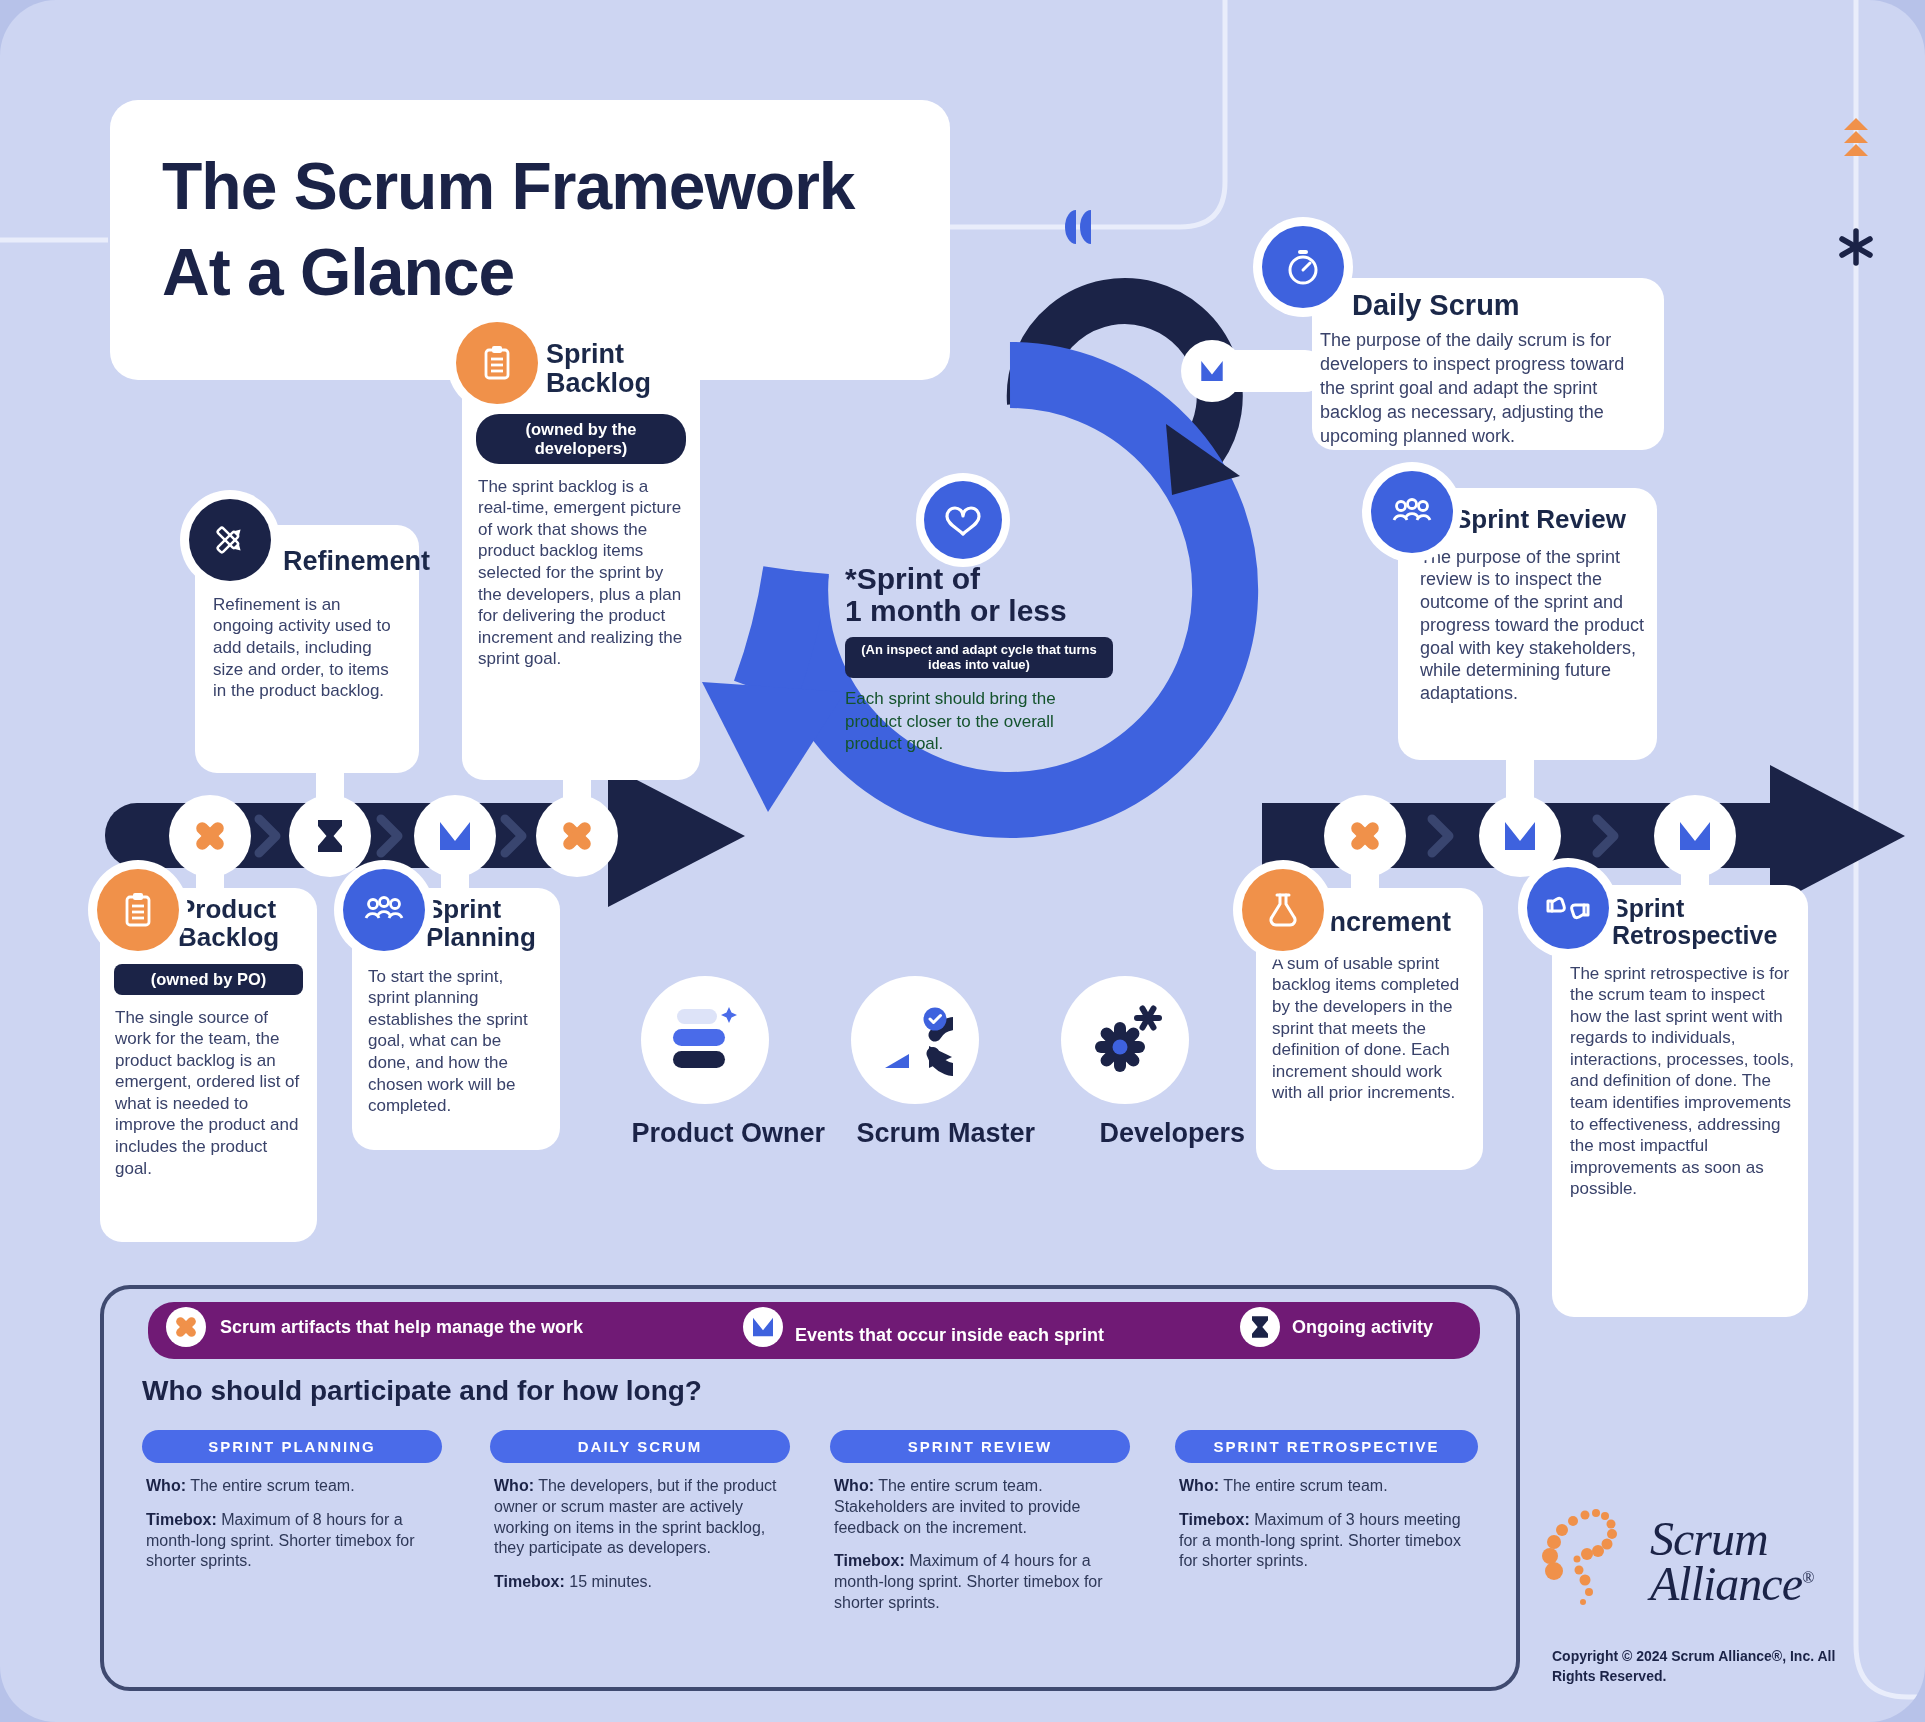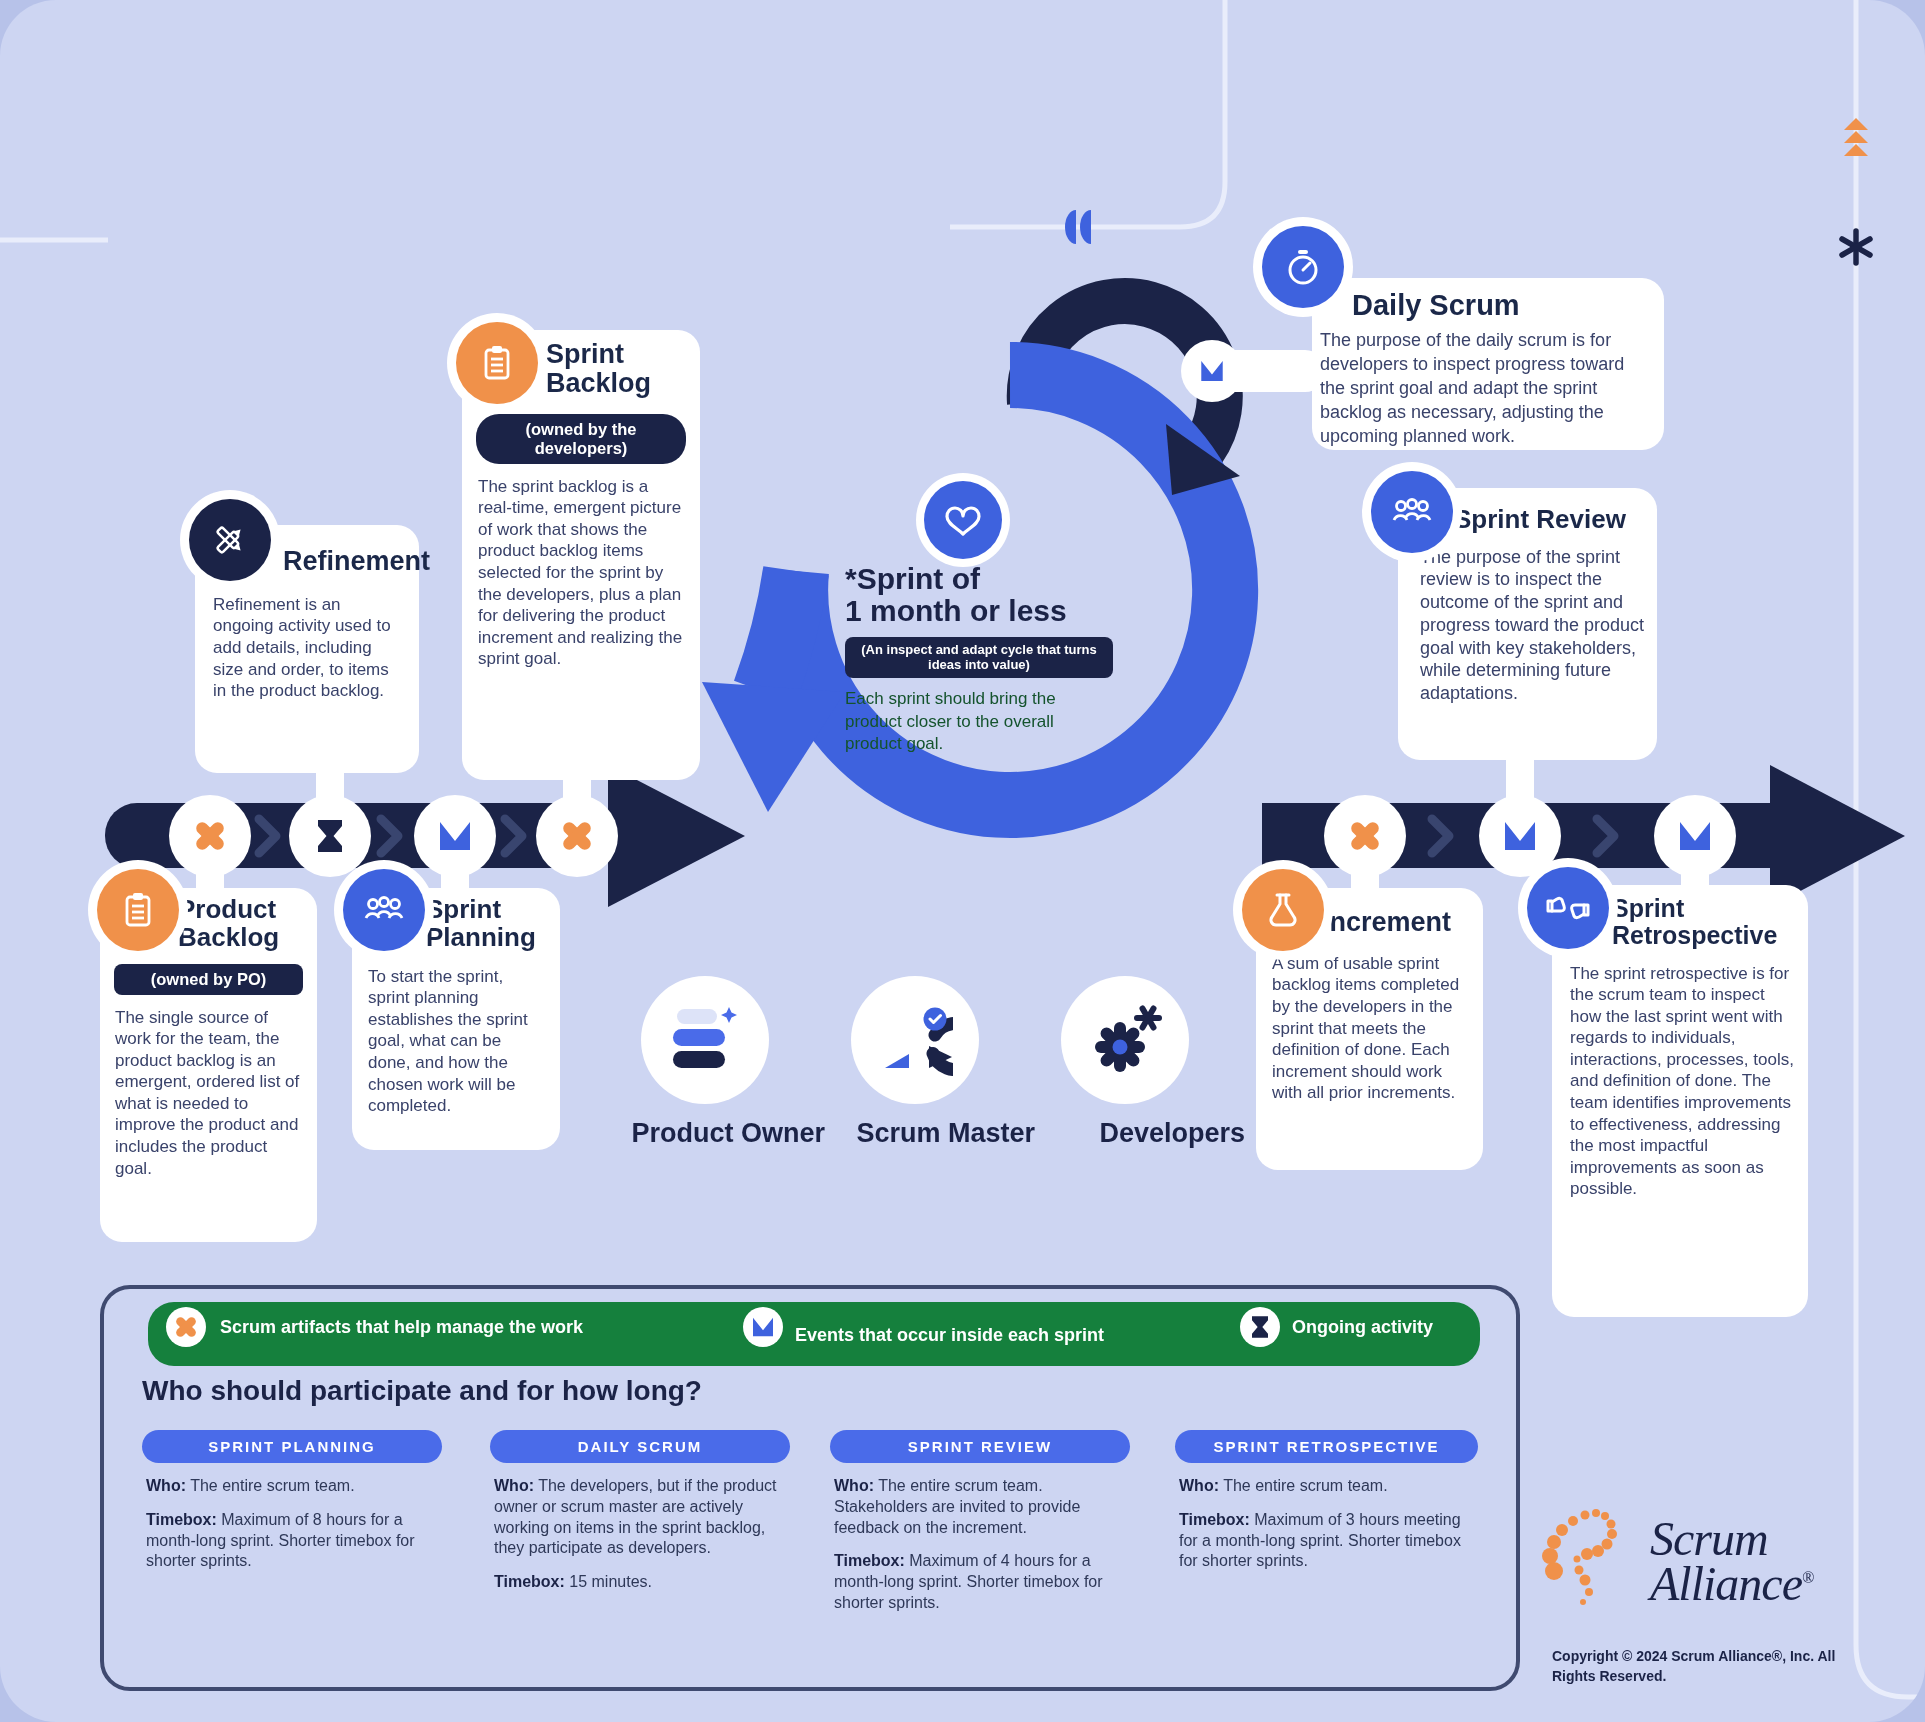--- a/index.html
+++ b/index.html
@@ -7,21 +7,21 @@
   .bg{position:absolute;inset:0;width:1925px;height:1722px;}
   .card{position:absolute;background:#ffffff;border-radius:22px;color:#1b2347;}
   .card .body{color:#39426a;font-size:17px;line-height:1.27;}
   .ctitle{font-weight:bold;color:#1b2849;line-height:1.07;}
   .badge{background:#1b2347;color:#fff;font-weight:bold;text-align:center;border-radius:8px;padding:6px 8px;font-size:16.5px;line-height:1.15;}
   .icon-badge{position:absolute;width:82px;height:82px;border-radius:50%;display:flex;align-items:center;justify-content:center;box-shadow:0 0 0 9px #ffffff;}
   .ib-orange{background:#f0914a;} .ib-blue{background:#3e62de;} .ib-navy{background:#1b2347;}
   .node{position:absolute;width:82px;height: 82px;background:#fff;border-radius:50%;display:flex;align-items:center;justify-content:center;}
   .role-circle{position:absolute;width:128px;height:128px;background:#fff;border-radius:50%;display:flex;align-items:center;justify-content:center;}
   .role-label{position:absolute;width:240px;text-align:right;font-weight:bold;font-size:27px;color:#1b2347;}
-  .legend{position:absolute;left:148px;top:1302px;width:1332px;height:64px;background:#15803d;border-radius:26px;}
+  .legend{position:absolute;left:148px;top:1302px;width:1332px;height:57px;background:#701a75;border-radius:26px;}
   .legend .li-circle{position:absolute;top:5px;width:40px;height:40px;background:#fff;border-radius:50%;display:flex;align-items:center;justify-content:center;}
   .legend .li-text{position:absolute;top:0;height:50px;line-height:50px;color:#fff;font-weight:bold;font-size:18px;}
   .pcol{position:absolute;width:300px;}
   .pill{height:33px;border-radius:17px;background:#4a6be9;color:#fff;font-weight:bold;font-size:15px;letter-spacing:2px;text-align:center;line-height:34px;}
   .pcol p{margin:13px 4px 0 4px;font-size:16px;line-height:1.3;color:#2e3858;}
   .pcol b{color:#1b2347;}
   .outline-box{position:absolute;left:100px;top:1285px;width:1412px;height:398px;border:4px solid #3f4a70;border-radius:30px;}
   .sprint-text{position:absolute;left:845px;top:563px;width:268px;color:#1b2347;}
   .brand{font-family:Liberation Serif, serif;font-style:italic;font-size:48px;line-height:0.94;color:#1b2347;letter-spacing:-1px;}
 </style>
@@ -82,20 +82,26 @@
       <rect x="316" y="756" width="28" height="62" rx="13"></rect>
       <rect x="441" y="850" width="28" height="55" rx="13"></rect>
       <rect x="563" y="760" width="28" height="60" rx="13"></rect>
       <rect x="1351" y="850" width="28" height="52" rx="13"></rect>
       <rect x="1506" y="746" width="28" height="72" rx="13"></rect>
       <rect x="1681" y="850" width="28" height="50" rx="13"></rect>
       <rect x="1186" y="350" width="140" height="42" rx="21"></rect>
     </g>
   </svg>
 
+  <div class="card" style="left:110px;top:100px;width:840px;height:280px;border-radius:28px;">
+    <h1 style="margin:44px 0 0 52px;font-size:66px;line-height:1.3;letter-spacing:-1px;color:#1b2347;">
+      <span style="display:block">The Scrum Framework</span>
+      <span style="display:block">At a Glance</span>
+    </h1>
+  </div>
 
   <div class="card" style="left:462px;top:330px;width:238px;height:450px;">
     <div class="ctitle" style="margin:10px 0 0 84px;font-size:27px;width:140px;">Sprint Backlog</div>
     <div class="badge" style="margin:16px 14px 0 14px;border-radius:23px;">(owned by the developers)</div>
     <div class="body" style="margin:12px 14px 0 16px;">The sprint backlog is a real-time, emergent picture of work that shows the product backlog items selected for the sprint by the developers, plus a plan for delivering the product increment and realizing the sprint goal.</div>
   </div>
 
   <div class="card" style="left:195px;top:525px;width:224px;height:248px;">
     <div class="ctitle" style="margin:22px 0 0 88px;font-size:27px;">Refinement</div>
     <div class="body" style="margin:18px 16px 0 18px;">Refinement is an ongoing activity used to add details, including size and order, to items in the product backlog.</div>

